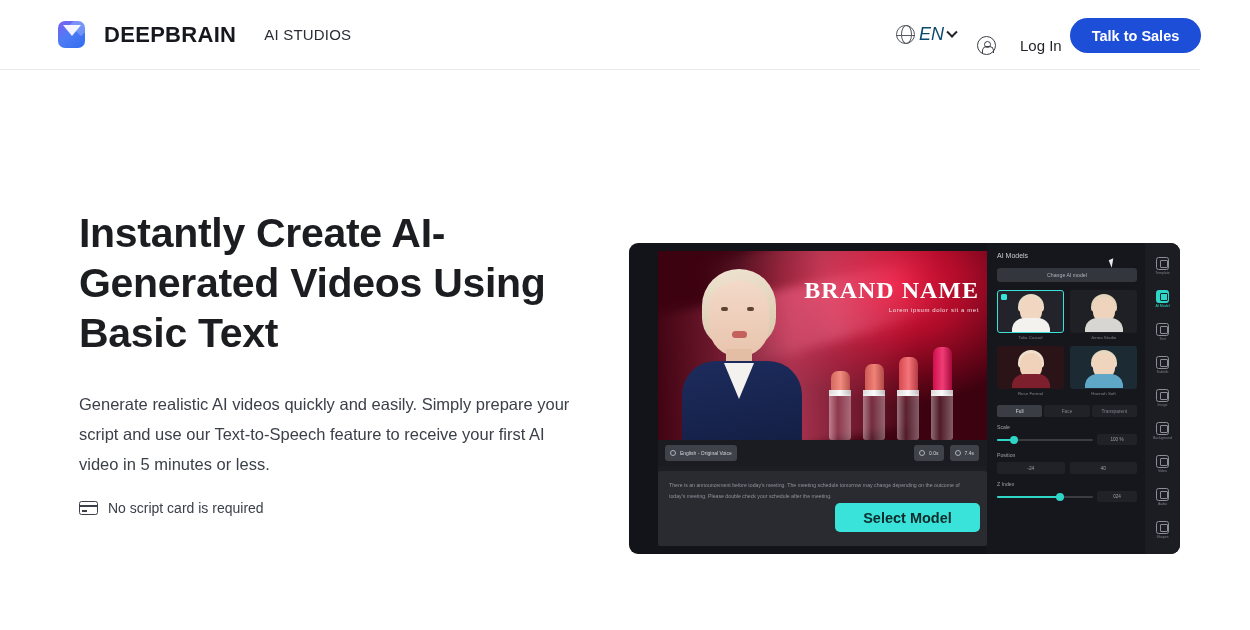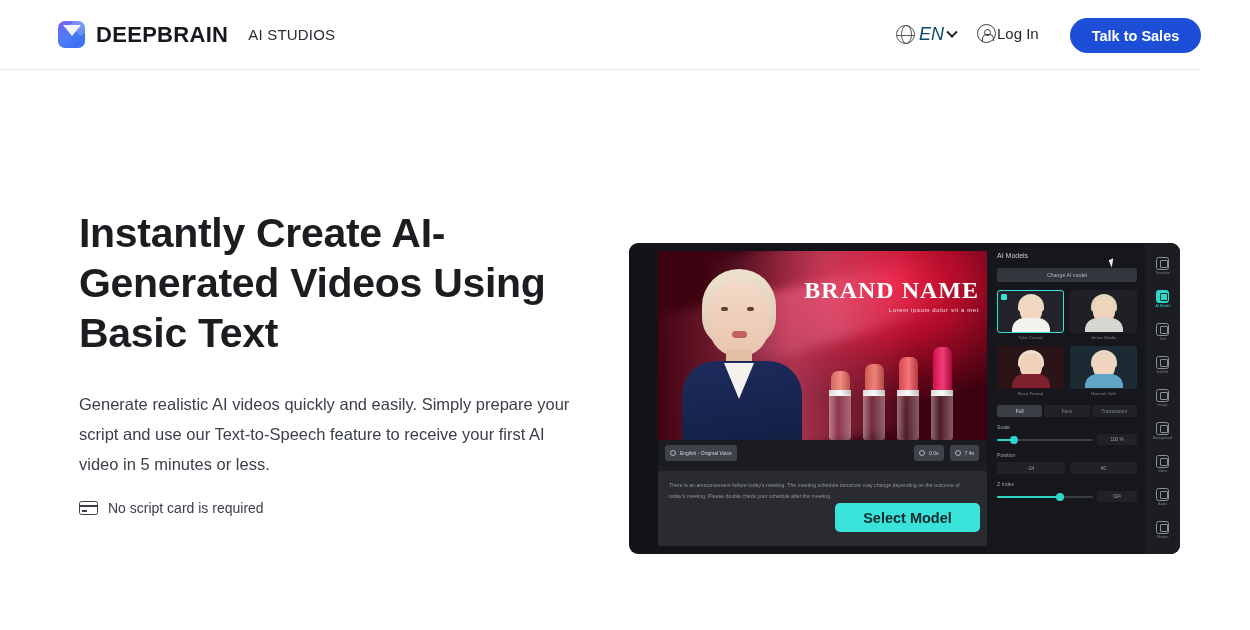--- a/index.html
+++ b/index.html
@@ -11,21 +11,21 @@
   }
 
   
   .header {
     position: absolute; top: 0; left: 0;
     width: 1200px; height: 70px;
     background: #ffffff;
     border-bottom: 1px solid #e9eaec;
     display: flex; align-items: center;
   }
-  .brand { display: flex; align-items: center; margin-left: 58px; gap: 11px; }
+  .brand { display: flex; align-items: center; margin-left: 58px; gap: 19px; }
   .logo-cube {
     width: 27px; height: 27px; border-radius: 7px;
     background: linear-gradient(140deg, #7b5cf0 0%, #4f7bf5 45%, #2f6df0 100%);
     position: relative; overflow: hidden;
     flex: 0 0 auto;
   }
   .logo-cube::before {
     content: ""; position: absolute; left: 5px; top: 4px;
     width: 0; height: 0;
     border-left: 9px solid transparent;
@@ -78,22 +78,22 @@
     height: 0; border-top: 1.3px solid #54585f;
   }
   .lang-code { font-size: 18px; color: #0c4a6e; font-style: italic; }
   .chev-sm {
     width: 8px; height: 8px;
     border-right: 2px solid #1f2328; border-bottom: 2px solid #1f2328;
     transform: rotate(45deg) translate(-2px,-2px);
   }
 
   .login {
-    position: absolute; left: 977px; top: 24px;
-    display: flex; align-items: center; gap: 1px; cursor: pointer;
+    position: absolute; left: 977px; top: 36px;
+    display: flex; align-items: center; gap: 24px; cursor: pointer;
   }
   .avatar-ic {
     width: 19px; height: 19px; border-radius: 50%;
     border: 1.4px solid #3a3e45; position: relative;
   }
   .avatar-ic::before {
     content:""; position:absolute; left:50%; top:3.6px; margin-left:-2.6px;
     width:5.2px; height:5.2px; border-radius:50%; border:1.3px solid #3a3e45;
   }
   .avatar-ic::after {

